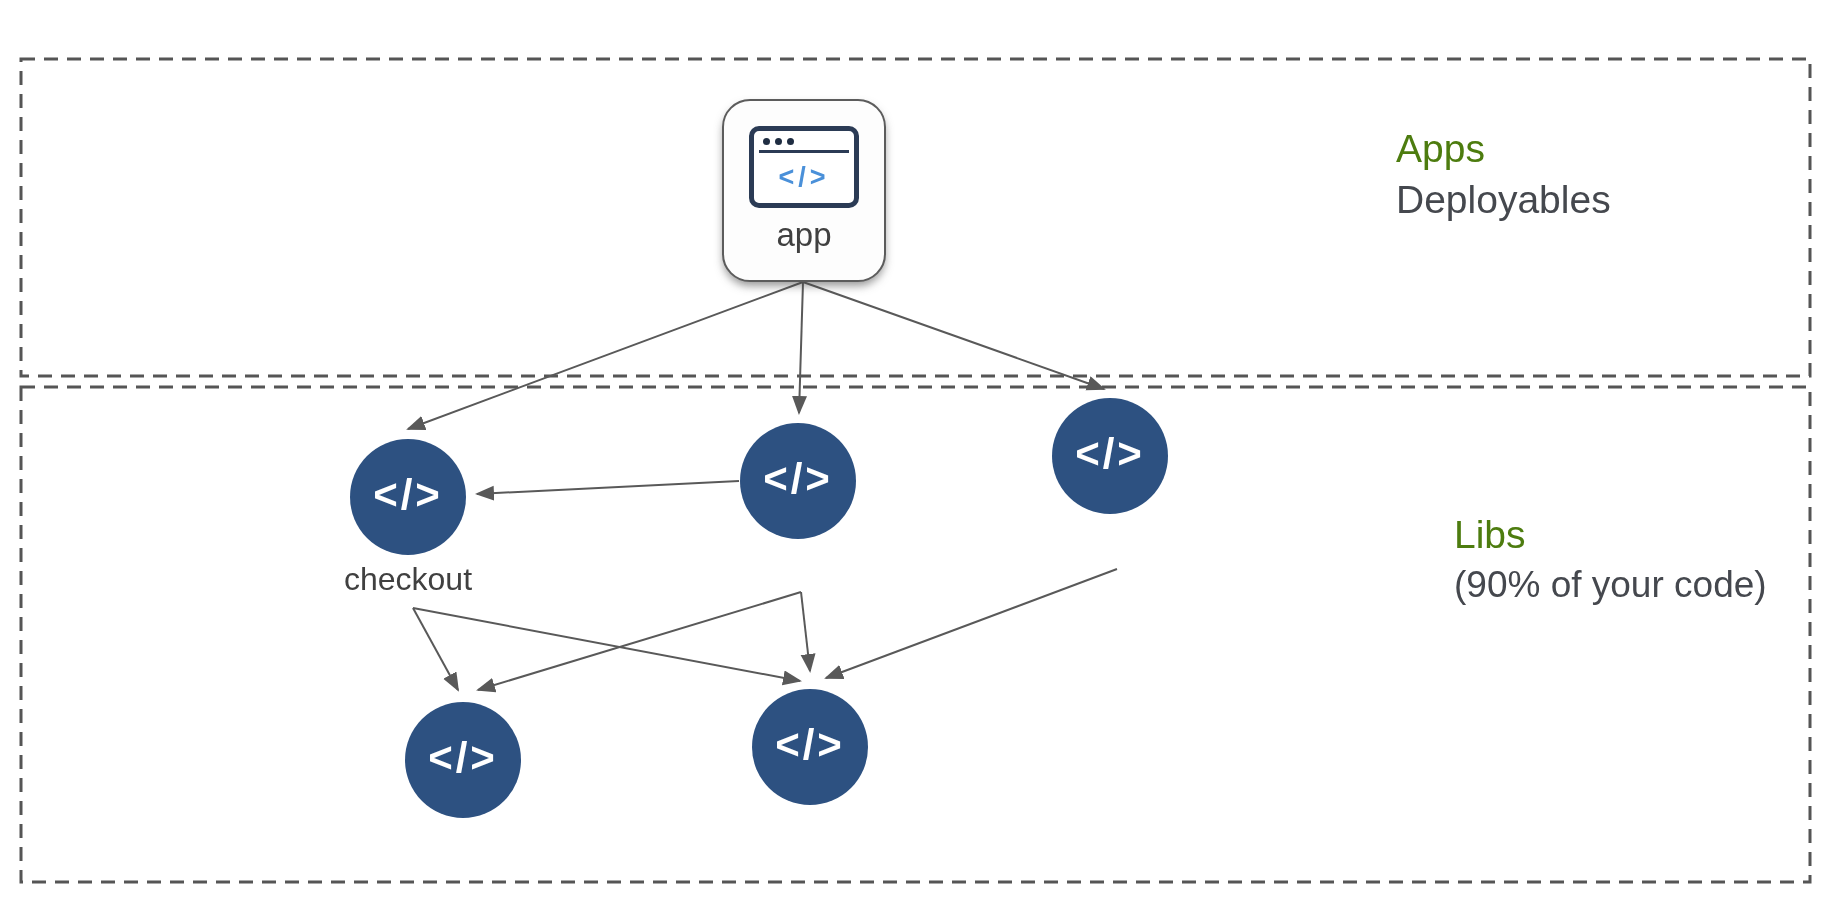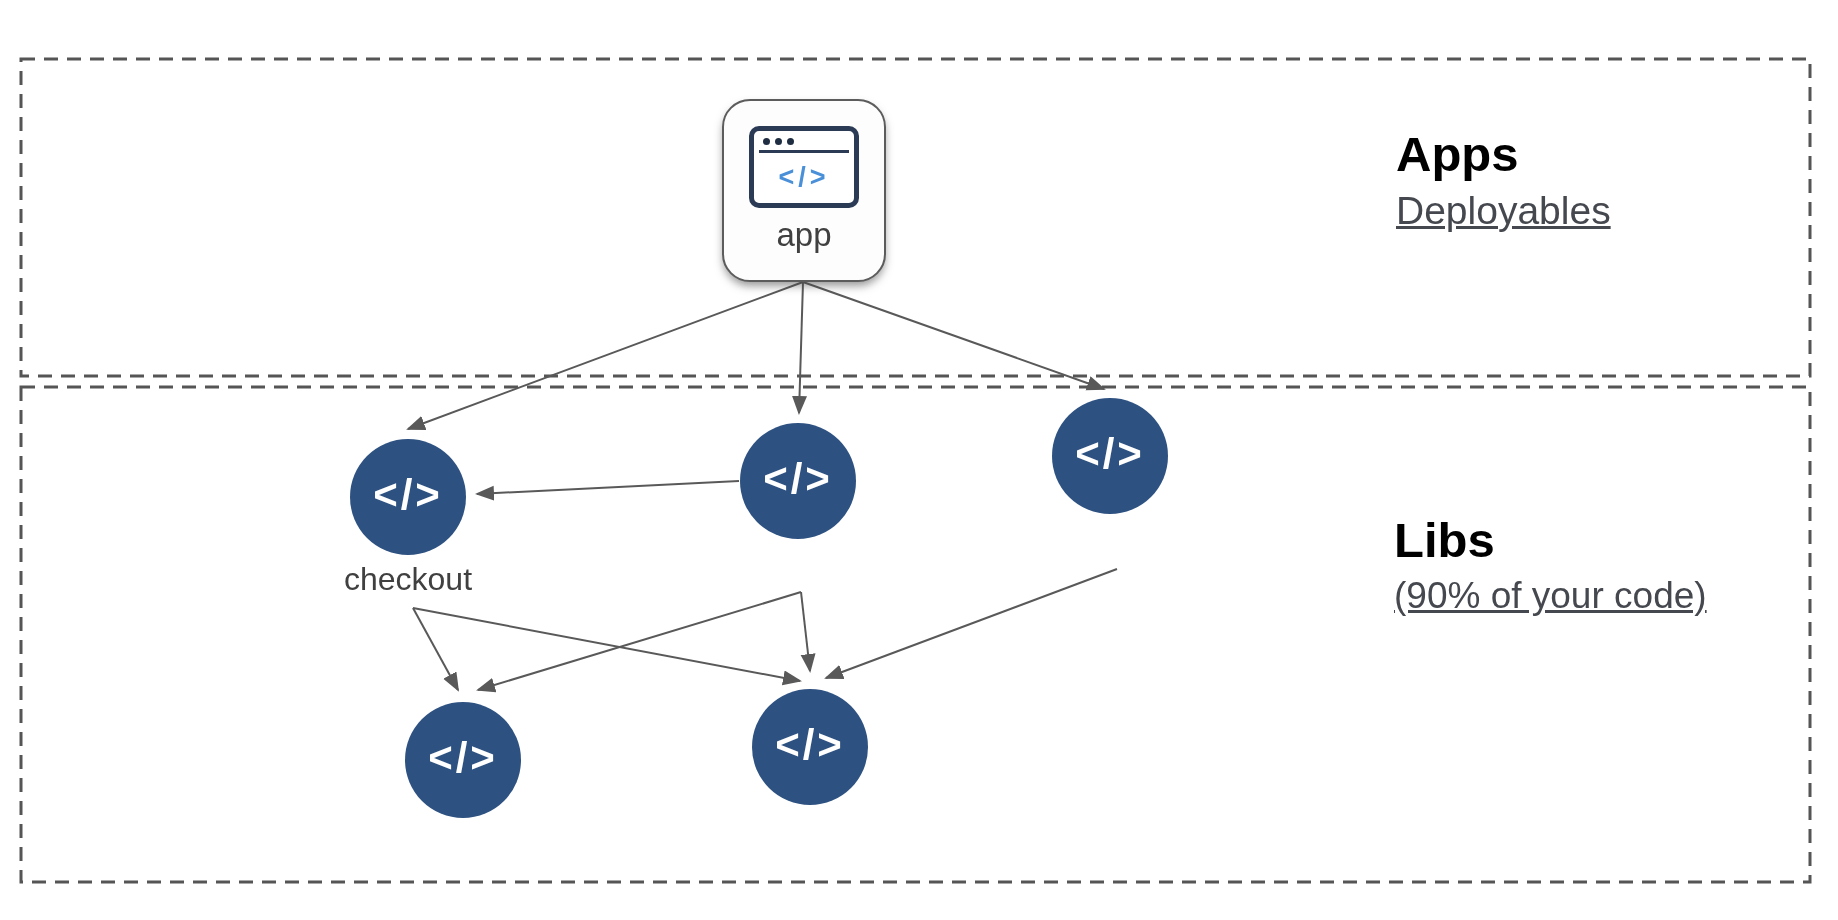--- a/index.html
+++ b/index.html
@@ -22,35 +22,34 @@
     width: 1838px;
     height: 920px;
   }
 
   
   .section-header {
     position: absolute;
     color: #3a3e45;
   }
   .section-header .title {
-    font-size: 49px;
-    font-weight: bold;
+    font-size: 39px;
+    font-weight: normal;
     line-height: 1.1;
-    color: #000000;
+    color: #4d7c0f;
   }
   .section-header .subtitle {
     font-size: 39px;
     font-weight: normal;
     line-height: 1.15;
     margin-top: 7px;
     color: #45484e;
-    text-decoration: underline;
   }
   #apps-header { left: 1396px; top: 128px; }
-  #libs-header { left: 1394px; top: 514px; }
+  #libs-header { left: 1454px; top: 514px; }
   #libs-header .subtitle { font-size: 37px; }
 
   
   .app-node {
     position: absolute;
     left: 722px;
     top: 99px;
     width: 164px;
     height: 183px;
     background: #fdfdfd;

